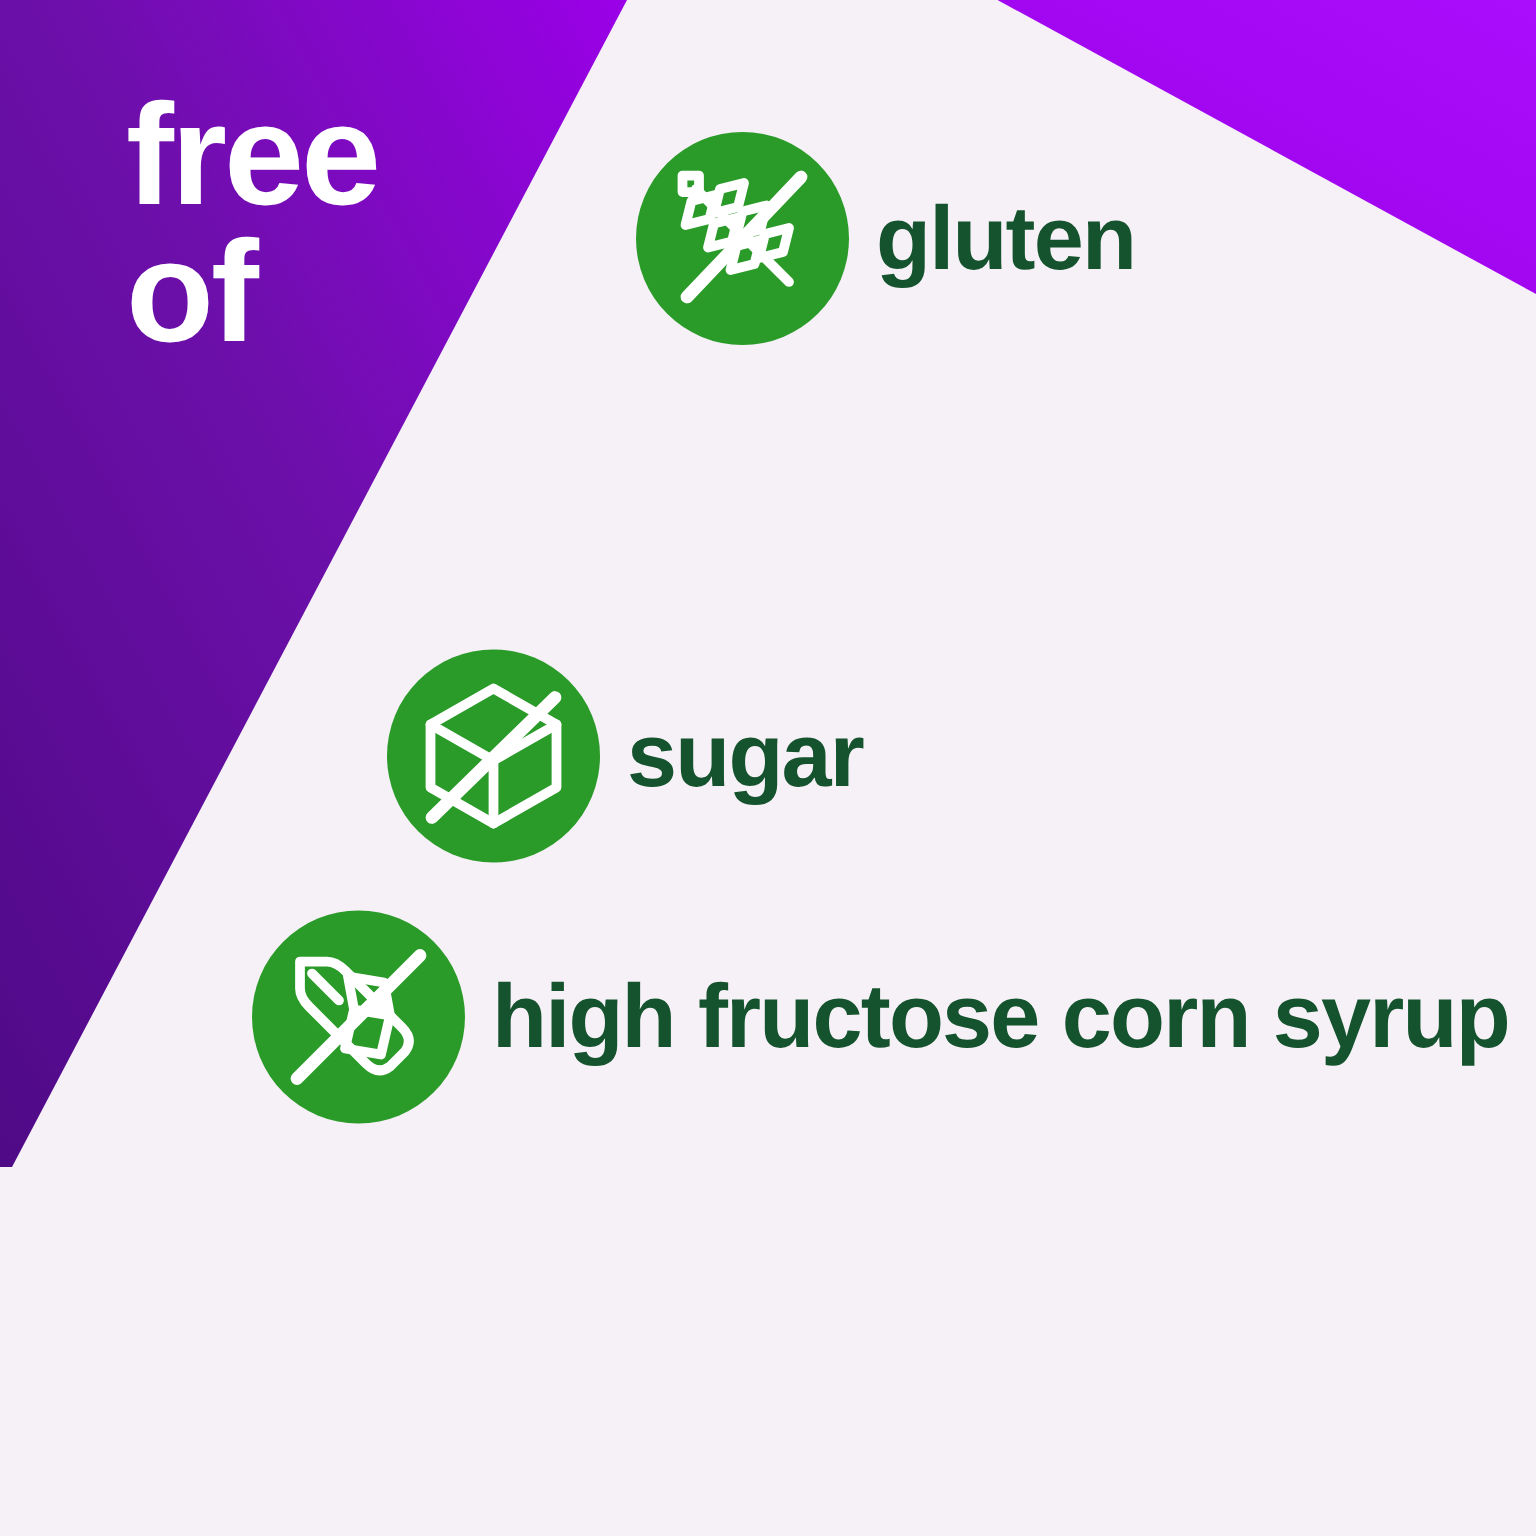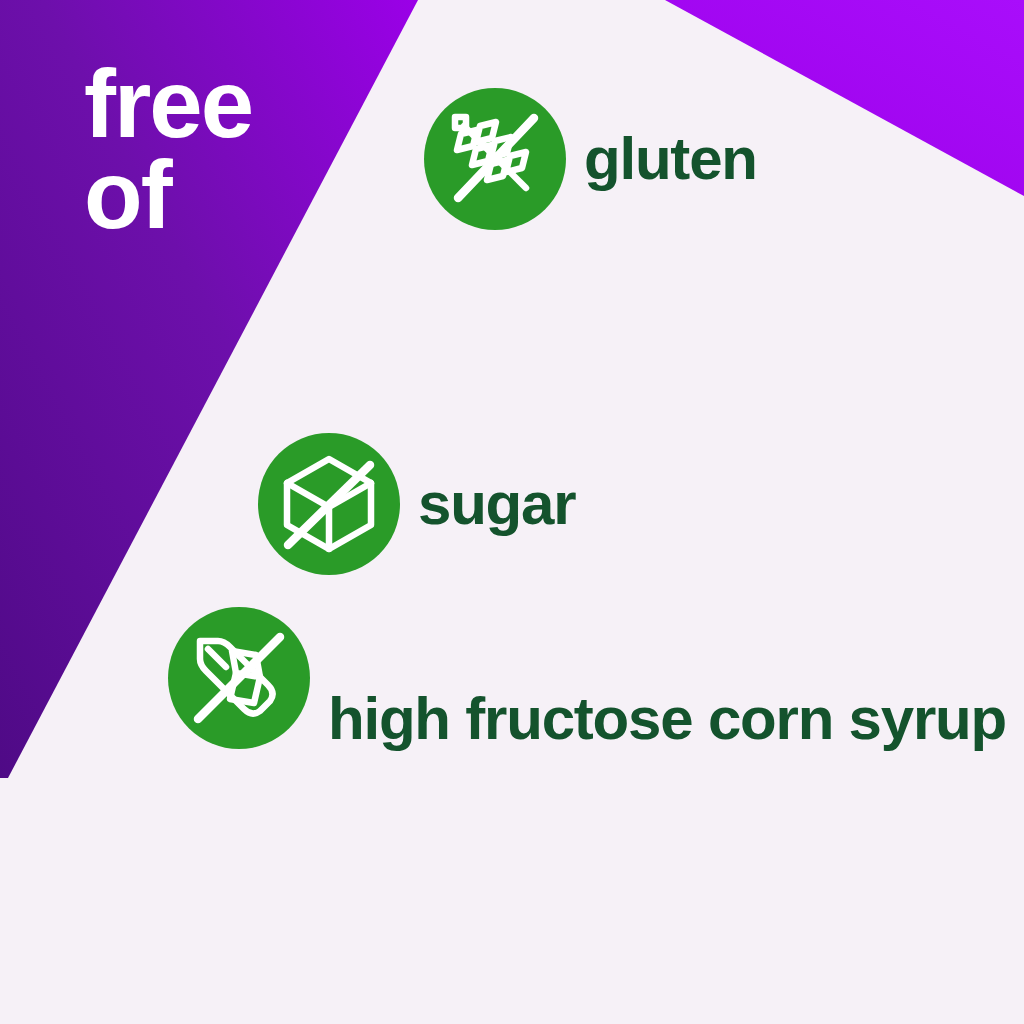--- a/index.html
+++ b/index.html
@@ -58,21 +58,21 @@
     letter-spacing:-1.2px;
     line-height:1;
     margin-left:18px;
     white-space:nowrap;
   }
 
   
   #row-0{ left:424px; top:88px; }
   #row-1{ left:333px; top:261px; }
   #row-2{ left:258px; top:433px; }
-  #row-3{ left:168px; top:607px;align-items:flex-end; }
+  #row-3{ left:168px; top:607px; }
   #row-4{ left:78px;  top:781px; }
 </style>
 </head>
 <body>
 
 <div id="stage">
 
   <svg id="bg-layer" viewBox="0 0 1024 1024" aria-hidden="true">
     <defs>
       <linearGradient id="gradLeft" x1="0" y1="1" x2="1" y2="0">

